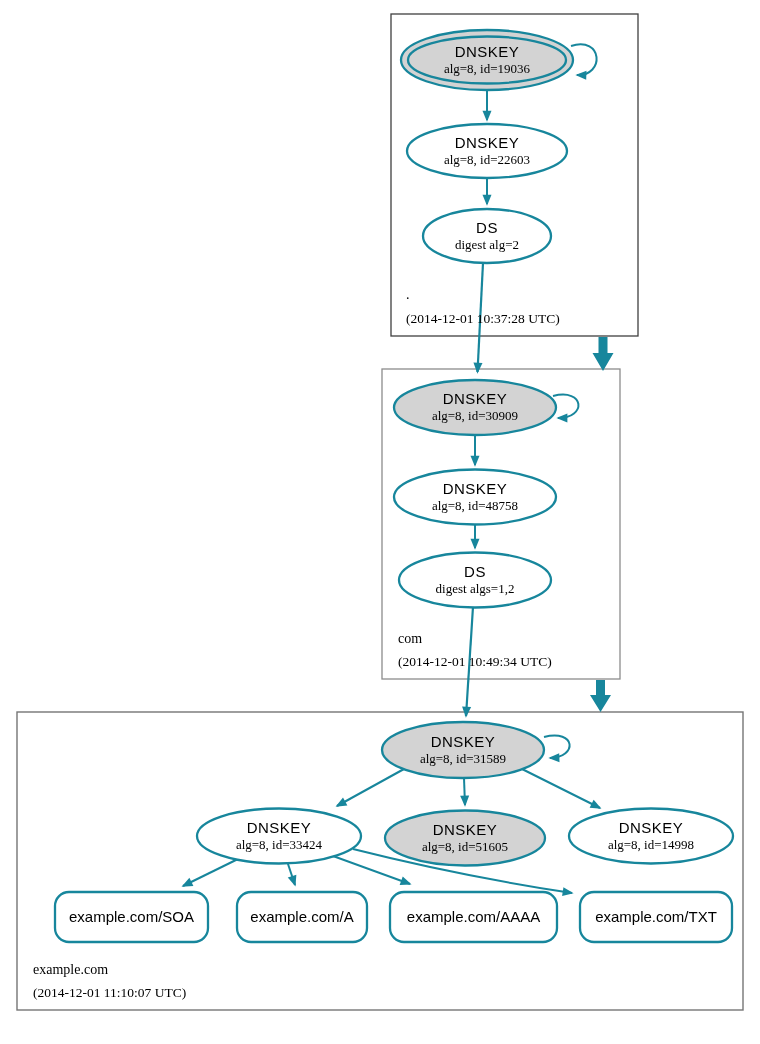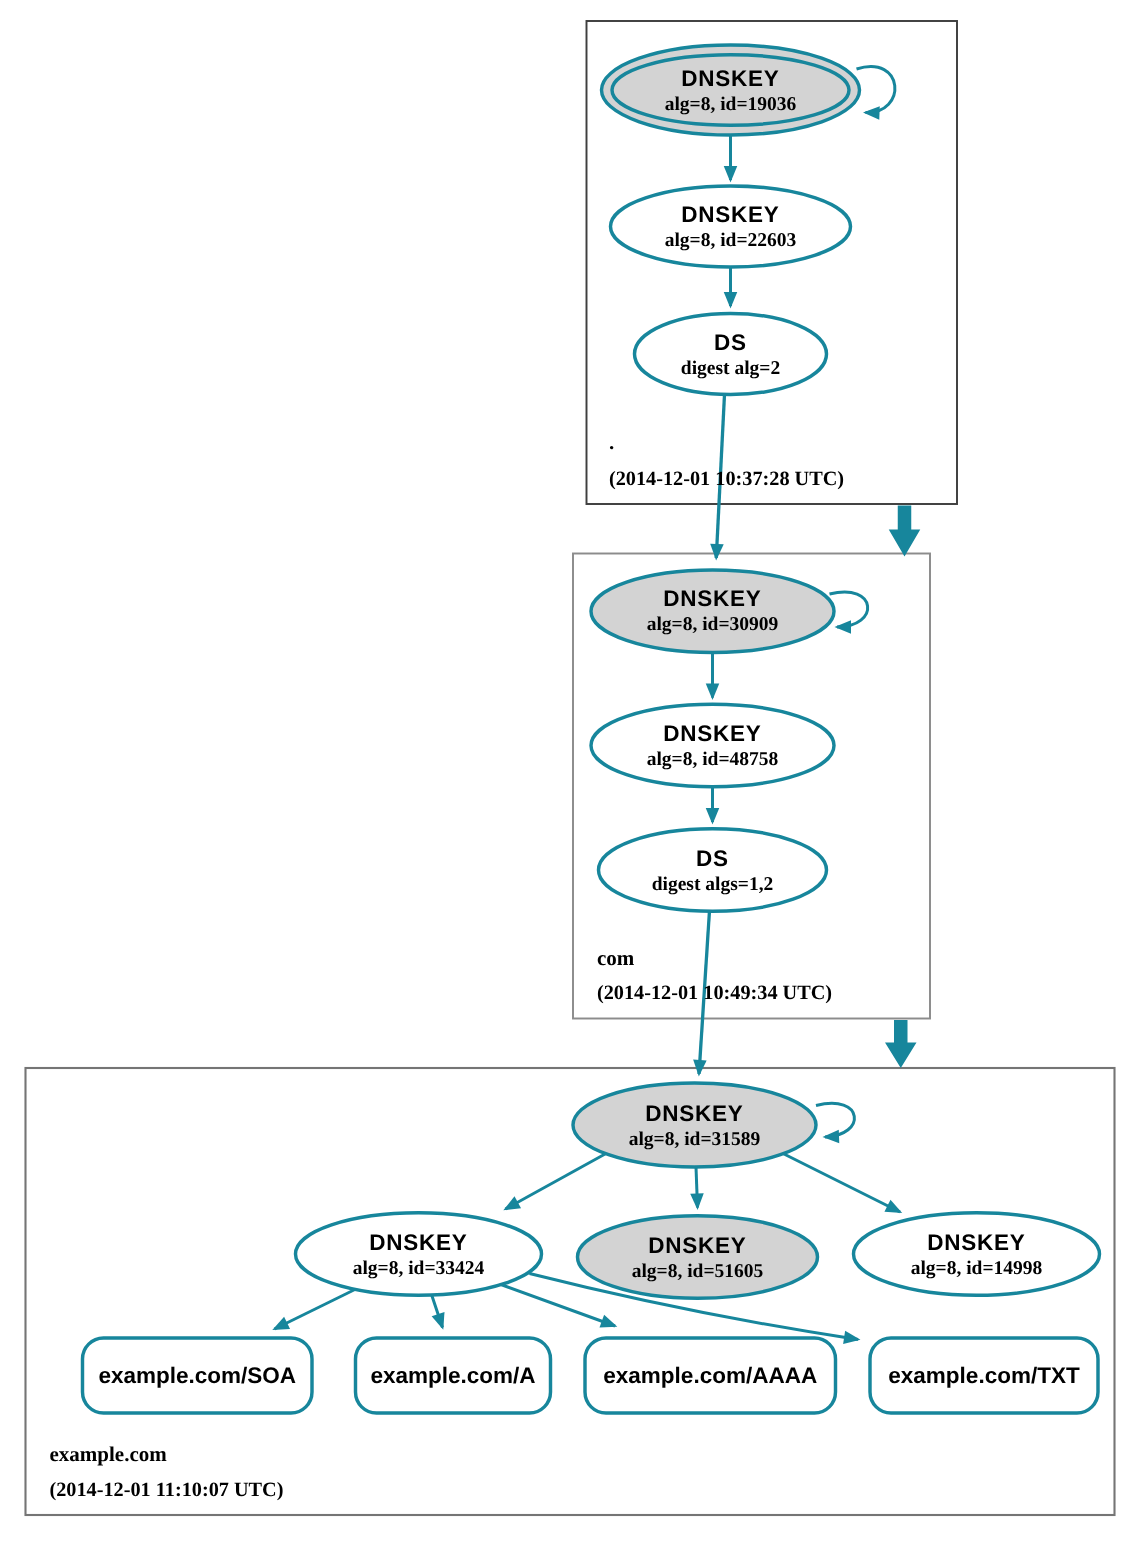--- a/index.html
+++ b/index.html
@@ -4,21 +4,21 @@
 <style>
   :root{
     --teal:#17869c;
     --node_fill:#d3d3d3;
     --box_border_root:#3f3f3f;
     --box_border_com:#8c8c8c;
     --box_border_example:#757575;
     --text:#000000;
   }
   html,body{margin:0;padding:0;background:#ffffff;}
-  .stage{width:680px;height:1044px;position:relative;font-weight:bold;}
+  .stage{width:680px;height:1044px;position:relative;}
   svg{display:block;}
   .zone-box{fill:#ffffff;}
   .zb-root{stroke:var(--box_border_root);stroke-width:1.3;}
   .zb-com{stroke:var(--box_border_com);stroke-width:1.3;}
   .zb-example{stroke:var(--box_border_example);stroke-width:1.4;}
   .edge{stroke:var(--teal);stroke-width:2;fill:none;}
   .edge-x{stroke:var(--teal);stroke-width:2.2;fill:none;}
   .node{stroke:var(--teal);stroke-width:2.3;}
   .fill-gray{fill:var(--node_fill);}
   .fill-white{fill:#ffffff;}

